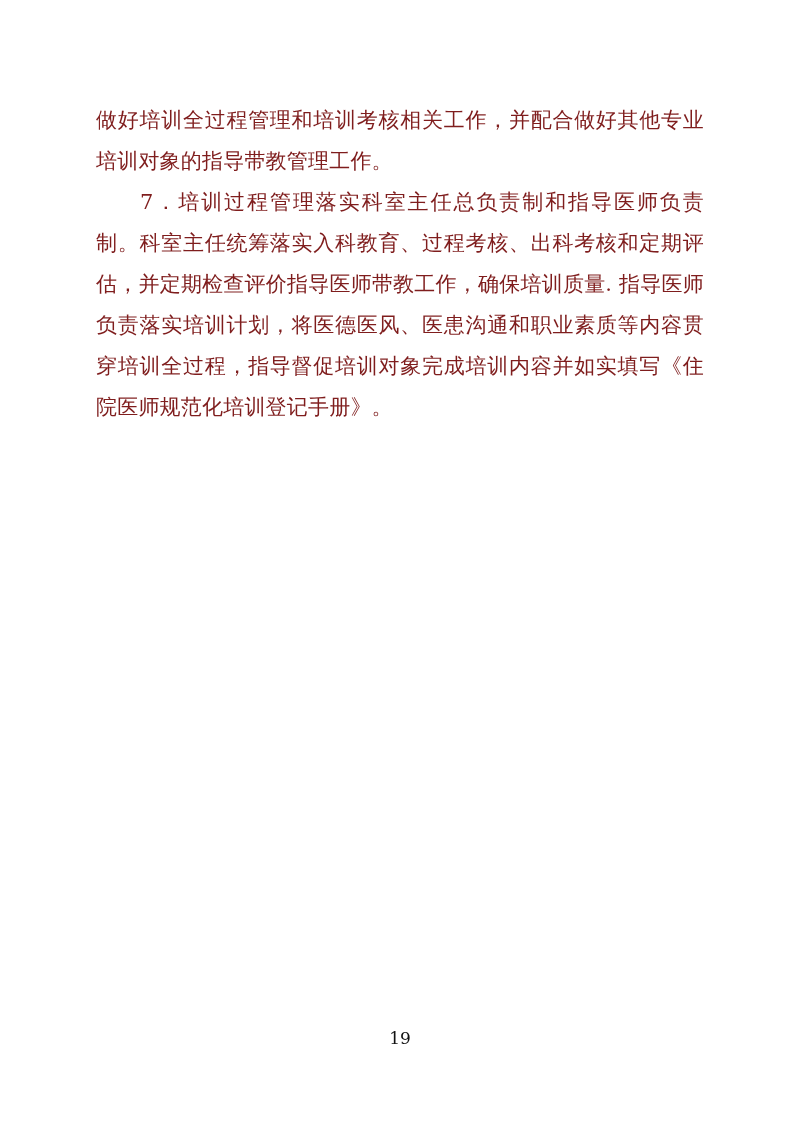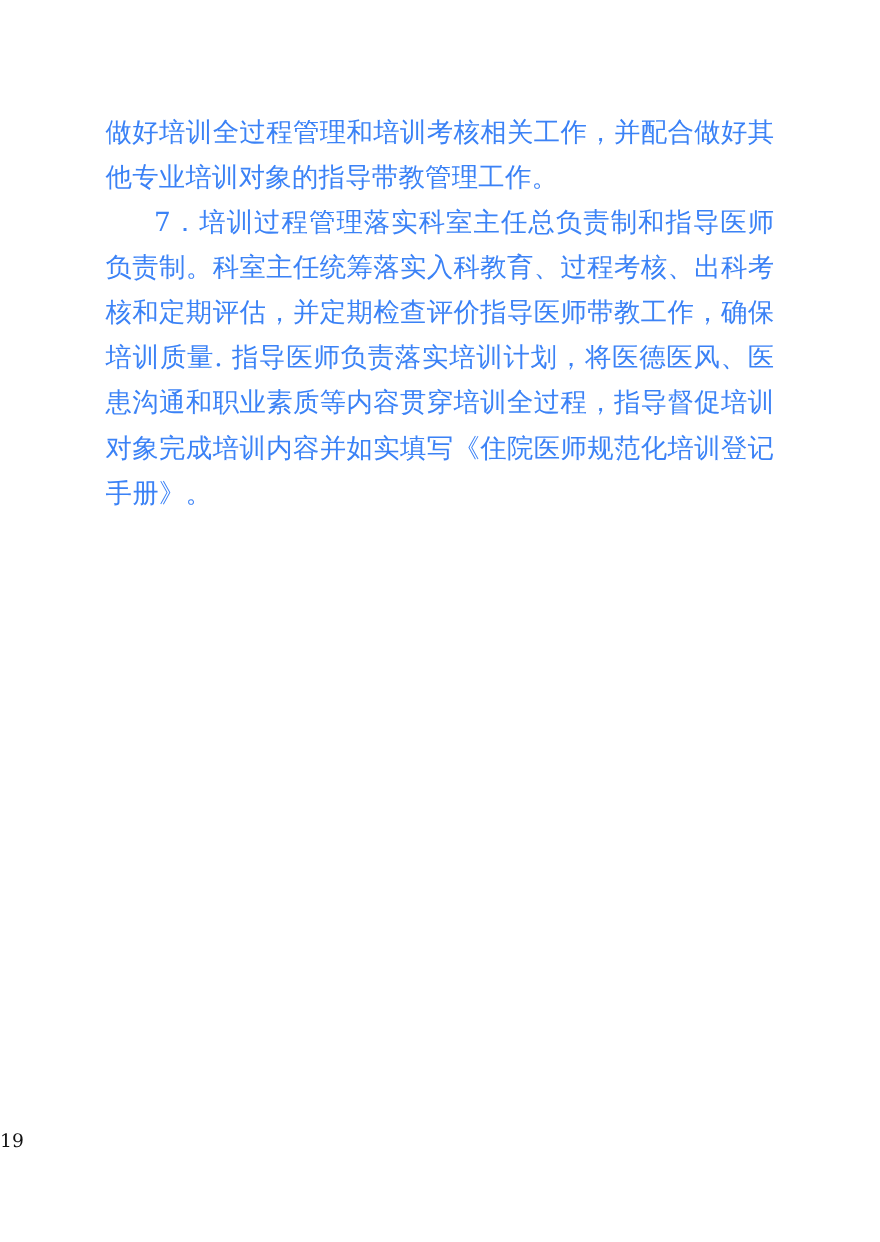--- a/index.html
+++ b/index.html
@@ -22,40 +22,40 @@
     background: #ffffff;
     box-sizing: border-box;
   }
   .content {
     position: absolute;
     left: 96px;
     top: 100px;
     width: 608px;
   }
   .para {
-    font-size: 24px;
+    font-size: 21px;
     line-height: 41px;
     text-align: justify;
     text-justify: inter-ideograph;
     letter-spacing: 0.2px;
     margin: 0;
-    color: #3b82f6;
+    color: #7f1d1d;
   }
   .para + .para {
     margin-top: 0px;
   }
   .indent {
     text-indent: 44px;
   }
   .page-number {
     position: absolute;
     left: 0;
     right: 0;
     top: 1028px;
-    text-align: left;
+    text-align: center;
     font-size: 17px;
     font-family: "DejaVu Serif", "Liberation Serif", serif;
     color: #111111;
   }
 </style>
 </head>
 <body>
 
 <div class="page">
   <div class="content">

